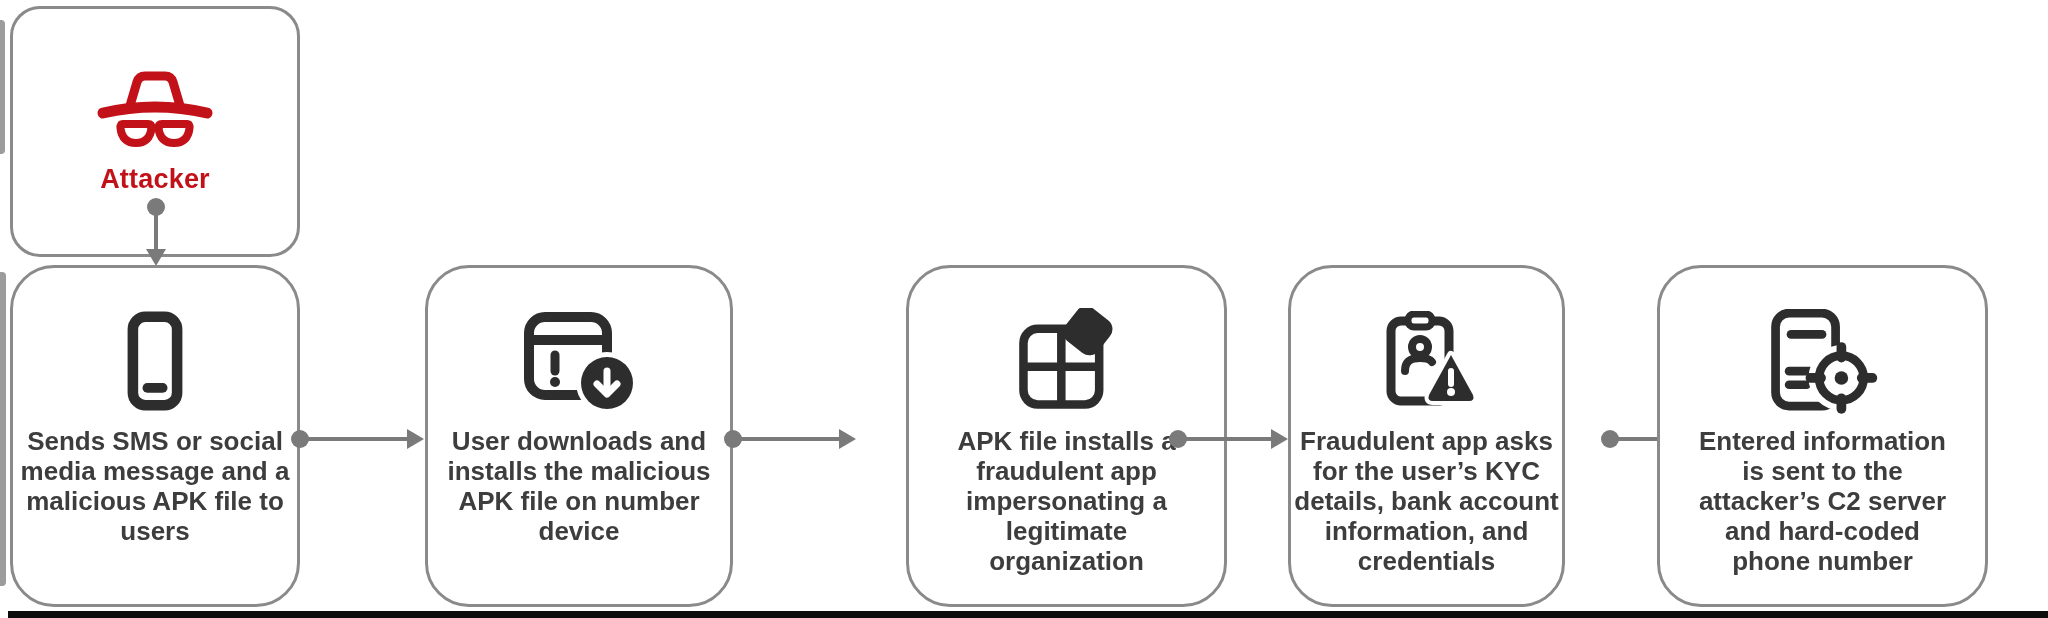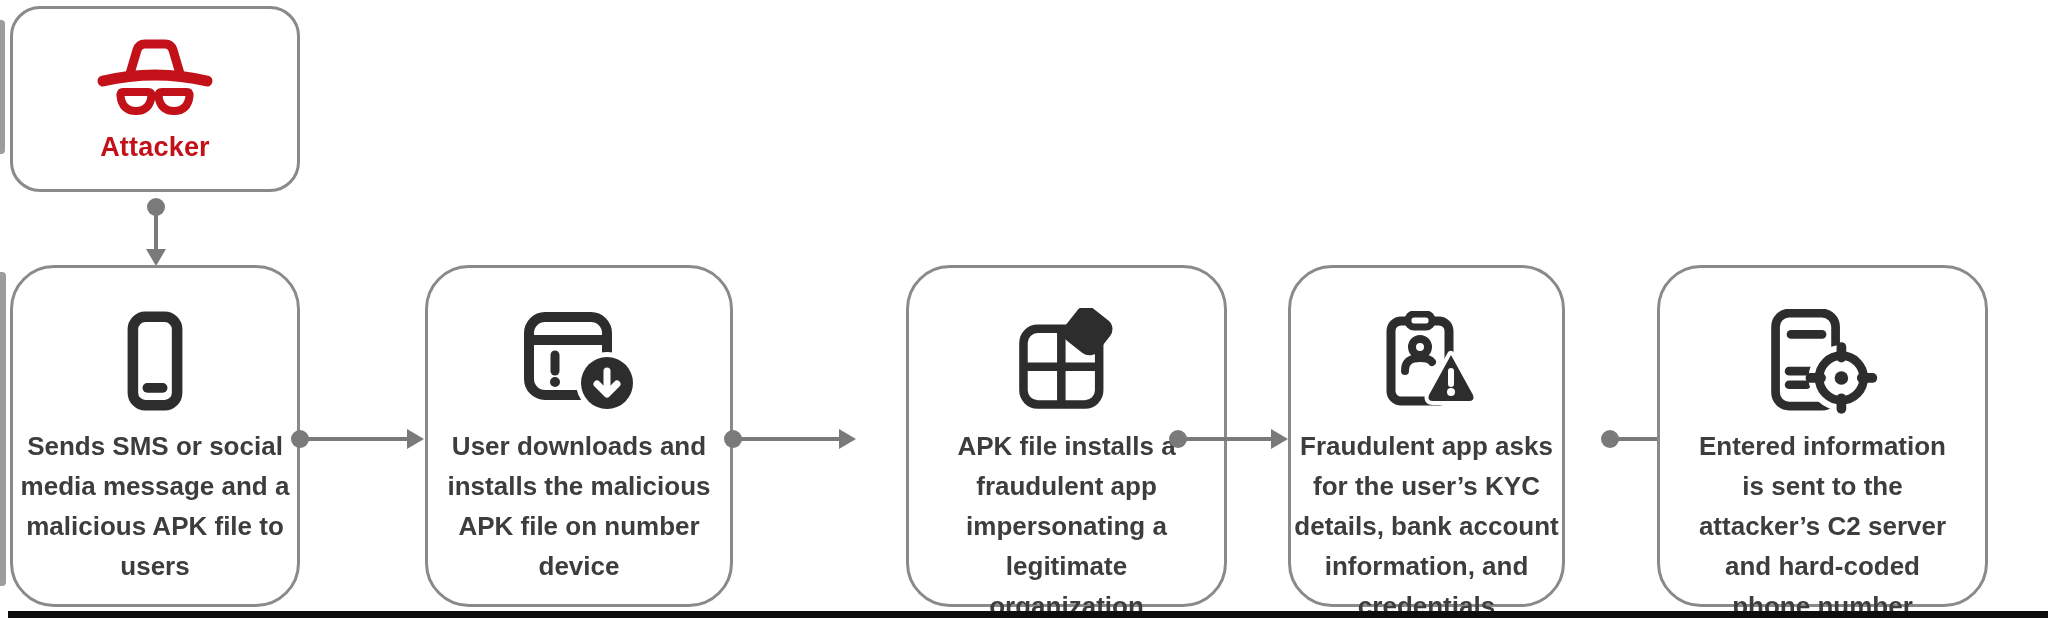--- a/index.html
+++ b/index.html
@@ -8,35 +8,35 @@
     position:relative; width:2048px; height:618px; background:#ffffff;
     overflow:hidden;
     font-family:"Liberation Sans","DejaVu Sans",sans-serif;
   }
   
   .node {
     position:absolute; background:#ffffff;
     border:3px solid #8a8a8a;
   }
   .attacker-box {
-    left:10px; top:6px; width:290px; height:186px; border-radius:30px;
+    left:10px; top:6px; width:290px; height:251px; border-radius:30px;
     display:flex; flex-direction:column; align-items:center; justify-content:center; gap:14px;
   }
   .attacker-label {
     color:#c21118; font-size:27px; font-weight:700; letter-spacing:.2px;
   }
   .step-box { top:265px; height:342px; border-radius:44px; }
   .icon-wrap {
     position:absolute; top:24px; left:0; right:0; height:138px;
     display:flex; align-items:center; justify-content:center; color:#2d2d2d;
   }
   .step-text {
     position:absolute; top:158px; left:0; right:0;
     display:flex; justify-content:center;
-    font-size:26px; font-weight:700; color:#3d3d3d; line-height:40px; text-align:center;
+    font-size:26px; font-weight:700; color:#3d3d3d; line-height:30px; text-align:center;
   }
   .step-text span { display:block; }
   .b1 { left:10px;   width:290px; }  .b1 .step-text span { max-width:278px; }
   .b2 { left:425px;  width:308px; }  .b2 .step-text span { max-width:292px; }
   .b3 { left:906px;  width:321px; }  .b3 .step-text span { max-width:262px; }
   .b4 { left:1288px; width:277px; }  .b4 .step-text span { max-width:280px; }
   .b5 { left:1657px; width:331px;padding-left:48px; }  .b5 .step-text span { max-width:274px; }
   
   .dot { position:absolute; width:18px; height:18px; border-radius:50%; background:#7a7a7a; }
   .hline { position:absolute; height:4px; background:#7a7a7a; }

